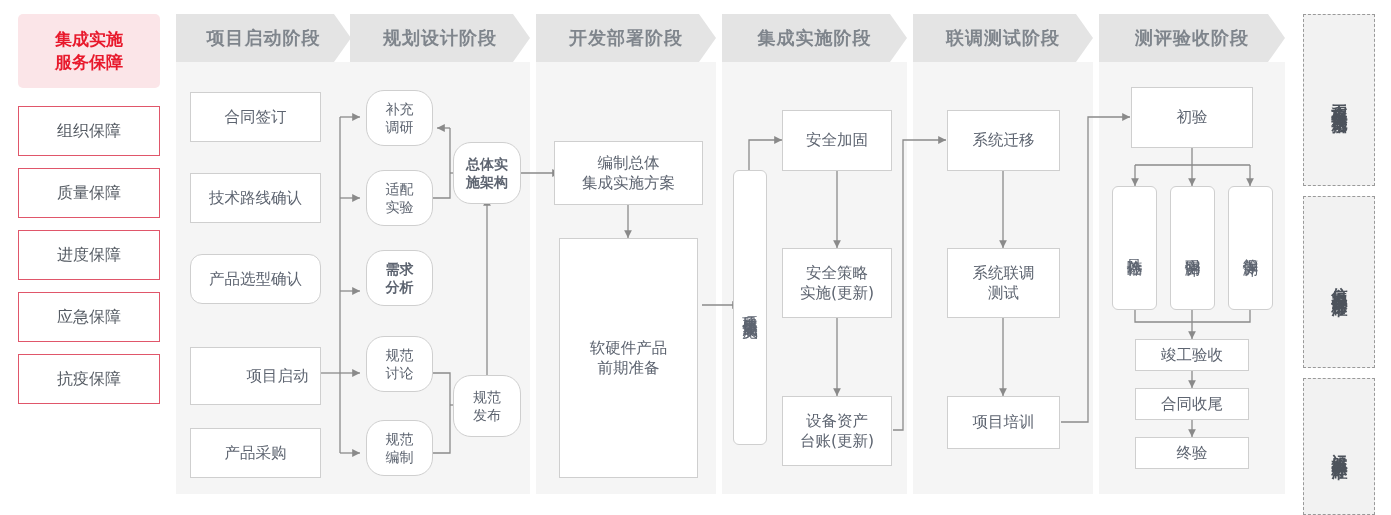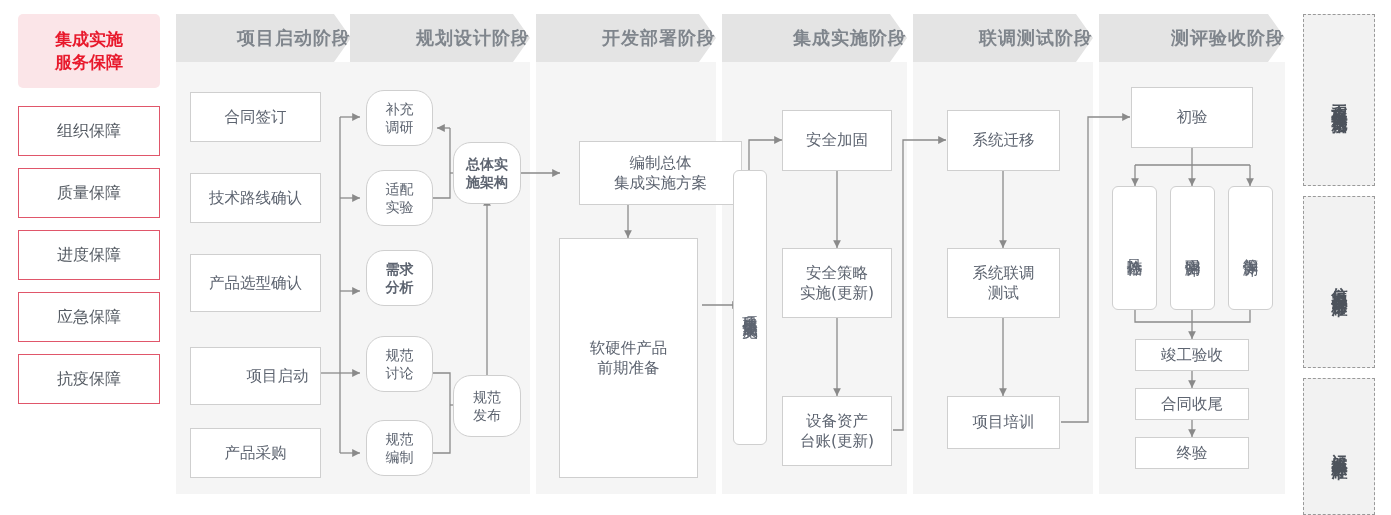--- a/index.html
+++ b/index.html
@@ -21,21 +21,21 @@
   .guar-box{
     width:140px;height:48px;background:#ffffff;border:1px solid #e0566a;
     display:flex;align-items:center;justify-content:center;
     color:#555b63;font-size:16px;margin-bottom:12px;
   }
 
   
   .phase{position:absolute;top:14px;}
   .phase-head{
     position:relative;height:48px;background:#e4e4e4;
-    display:flex;align-items:center;justify-content:flex-end;
+    display:flex;align-items:center;justify-content:center;
     color:#7f858c;font-weight:bold;font-size:18px;letter-spacing:1px;
     clip-path:polygon(0 0, calc(100% - 17px) 0, 100% 50%, calc(100% - 17px) 100%, 0 100%);
   }
   .phase-head.first{
     clip-path:polygon(0 0, calc(100% - 17px) 0, 100% 50%, calc(100% - 17px) 100%, 0 100%);
   }
   .phase-body{background:#f5f5f5;position:relative;}
 
   
   .node{
@@ -193,21 +193,21 @@
       <path d="M1192,420 L1192,437" marker-end="url(#ah)"></path>
     </g>
   </svg>
 
   <div class="node" style="left:190px;top:92px;width:131px;height:50px;">
       <span>合同签订</span>
     </div>
   <div class="node" style="left:190px;top:173px;width:131px;height:50px;">
       <span>技术路线确认</span>
     </div>
-  <div class="node" style="left:190px;top:254px;width:131px;height:58px;">
+  <div class="node" style="left:190px;top:254px;width:131px;height:50px;border-radius:12px;">
       <span>产品选型确认</span>
     </div>
   <div class="node" style="left:190px;top:347px;width:131px;height:58px;padding-left:44px;">
       <span>项目启动</span>
     </div>
   <div class="node" style="left:190px;top:428px;width:131px;height:50px;">
       <span>产品采购</span>
     </div>
 
   <div class="node sm multiline" style="left:366px;top:90px;width:67px;height:56px;">
@@ -225,21 +225,21 @@
   <div class="node sm multiline" style="left:366px;top:420px;width:67px;height:56px;">
       <span>规范<br>编制</span>
     </div>
   <div class="node sm multiline" style="left:453px;top:142px;width:68px;height:62px;font-weight:bold;">
       <span>总体实<br>施架构</span>
     </div>
   <div class="node sm multiline" style="left:453px;top:375px;width:68px;height:62px;">
       <span>规范<br>发布</span>
     </div>
 
-  <div class="node multiline" style="left:579px;top:141px;width:163px;height:64px;">
+  <div class="node multiline" style="left:554px;top:141px;width:149px;height:64px;">
       <span>编制总体<br>集成实施方案</span>
     </div>
   <div class="node multiline" style="left:559px;top:238px;width:139px;height:240px;">
       <span>软硬件产品<br>前期准备</span>
     </div>
 
   <div class="node vtext" style="left:733px;top:170px;width:34px;height:275px;">
       <span>项目整体集成实施</span>
     </div>
   <div class="node" style="left:782px;top:110px;width:110px;height:61px;">

